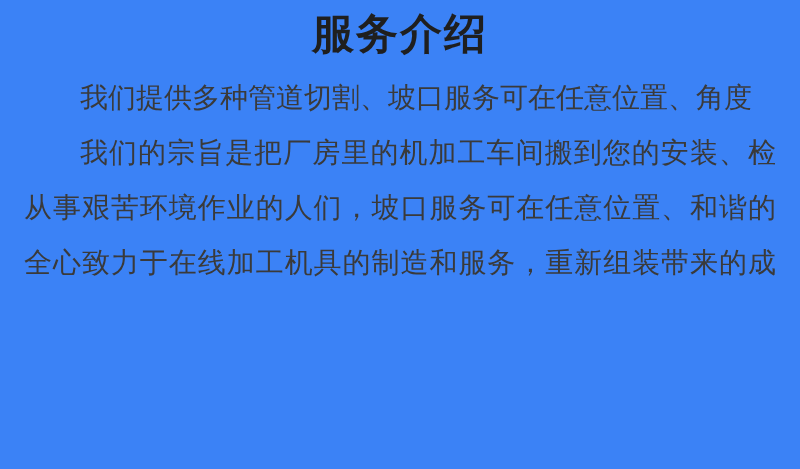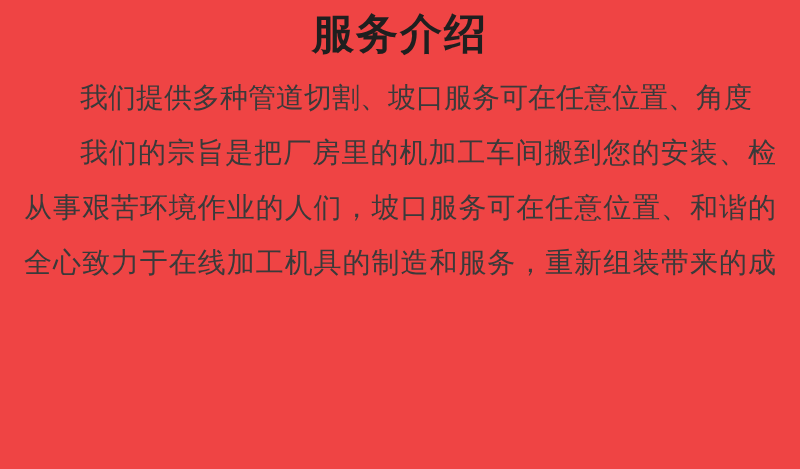--- a/index.html
+++ b/index.html
@@ -4,21 +4,21 @@
 <style>
   html, body {
     margin: 0;
     padding: 0;
     background: #ffffff;
   }
   .doc-page {
     position: relative;
     width: 800px;
     height: 469px;
-    background: #ef4444;
+    background: #3b82f6;
     overflow: hidden;
     font-family: Liberation Sans, sans-serif;
   }
   .doc-title {
     margin: 0;
     padding-top: 8px;
     height: 52px;
     line-height: 52px;
     text-align: center;
     font-size: 42px;

